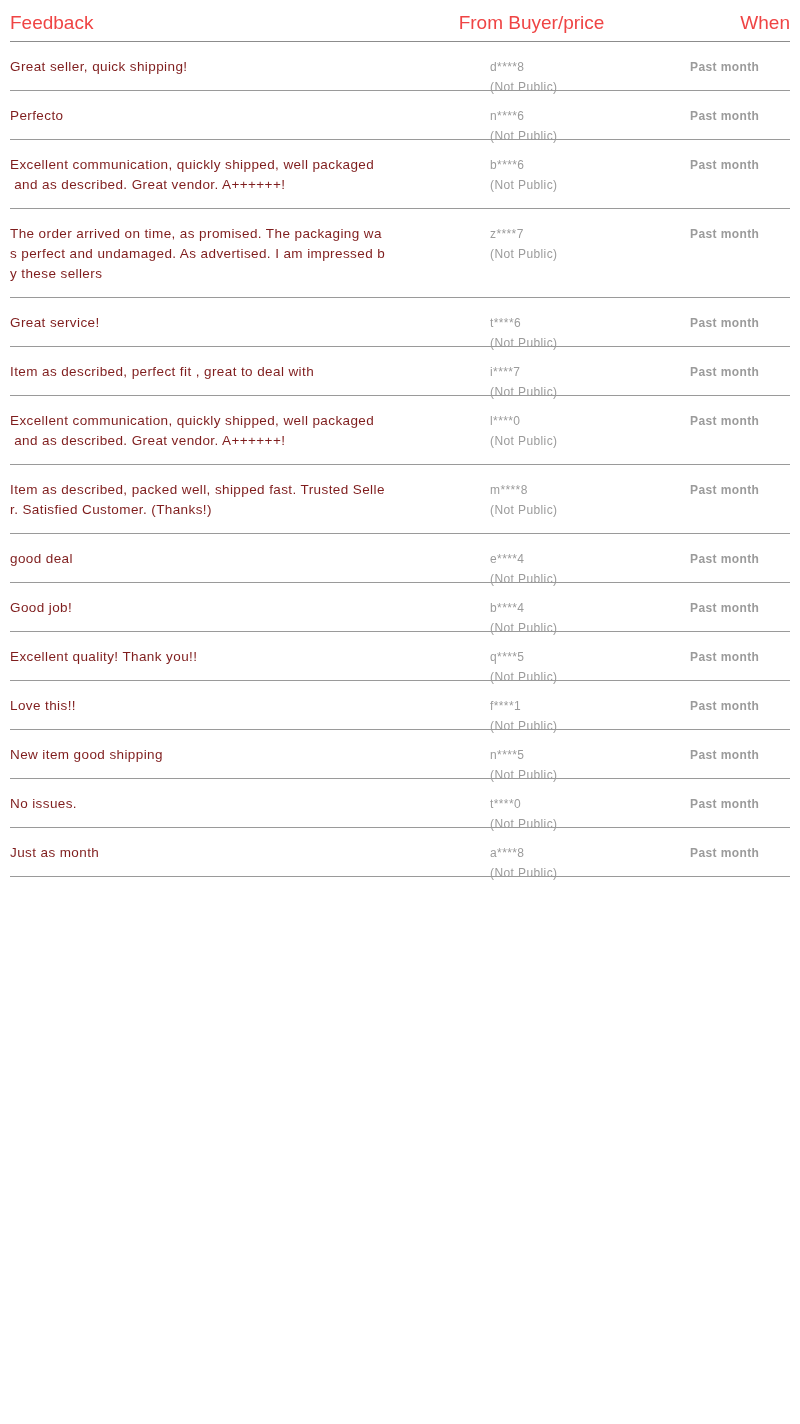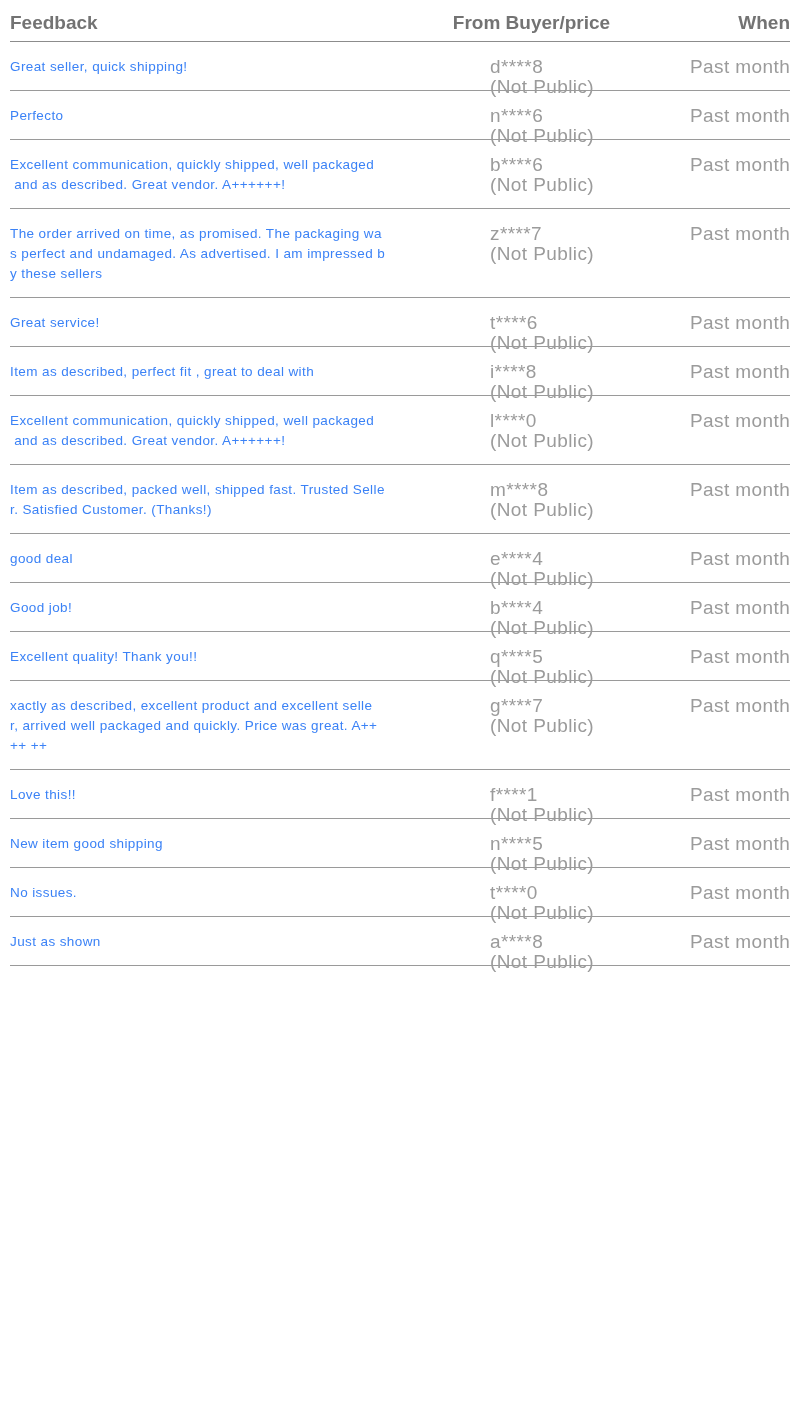--- a/index.html
+++ b/index.html
@@ -23,56 +23,56 @@
   }
   col.c-feedback { width: 393px; }
   col.c-buyer    { width: 257px; }
   col.c-when     { width: 130px; }
 
   th {
     border-bottom: 1px solid #8c8c8c;
     padding: 12px 0 7px 0;
     font-size: 19px;
     line-height: 22px;
-    font-weight: 700;
-    color: #737373;
+    font-weight: 400;
+    color: #ef4444;
     vertical-align: bottom;
     white-space: nowrap;
   }
   th.th-feedback { text-align: left; }
   th.th-buyer    { text-align: center; }
   th.th-when     { text-align: right; }
 
   td {
     border-bottom: 1px solid #9a9a9a;
     vertical-align: top;
     padding: 15px 0 13px 0;
   }
   .feedback-text {
     font-size: 13.5px;
     line-height: 20px;
     letter-spacing: 0.4px;
-    color: #3b82f6;
+    color: #7f1d1d;
     white-space: pre;      
     width: 455px;          
     overflow: visible;
   }
   td.td-buyer { padding-left: 87px; }  
   .buyer-wrap {
     height: 20px;          
     overflow: visible;
   }
   .buyer-name, .buyer-note, .when-text {
-    font-size: 19px;
+    font-size: 12px;
     line-height: 20px;
     letter-spacing: 0.4px;
     color: #9b9b9b;
     white-space: nowrap;
   }
-  td.td-when { padding-left: 30px; }   
+  td.td-when { padding-left: 30px; font-weight: bold; }   
 </style>
 </head>
 <body>
 
 <div class="page">
   <table class="feedback-table">
     <colgroup>
       <col class="c-feedback">
       <col class="c-buyer">
       <col class="c-when">
@@ -162,21 +162,21 @@
       <div class="when-text">Past month</div>
     </td>
   </tr>
 
   <tr class="feedback-row">
     <td class="td-feedback">
       <div class="feedback-text">Item as described, perfect fit , great to deal with</div>
     </td>
     <td class="td-buyer">
       <div class="buyer-wrap">
-        <div class="buyer-name">i****8</div>
+        <div class="buyer-name">i****7</div>
         <div class="buyer-note">(Not Public)</div>
       </div>
     </td>
     <td class="td-when">
       <div class="when-text">Past month</div>
     </td>
   </tr>
 
   <tr class="feedback-row">
     <td class="td-feedback">
@@ -250,36 +250,20 @@
         <div class="buyer-name">q****5</div>
         <div class="buyer-note">(Not Public)</div>
       </div>
     </td>
     <td class="td-when">
       <div class="when-text">Past month</div>
     </td>
   </tr>
 
 
-  <tr class="feedback-row">
-    <td class="td-feedback">
-      <div class="feedback-text">xactly as described, excellent product and excellent selle
-r, arrived well packaged and quickly. Price was great. A++
-++ ++</div>
-    </td>
-    <td class="td-buyer">
-      <div class="buyer-wrap">
-        <div class="buyer-name">g****7</div>
-        <div class="buyer-note">(Not Public)</div>
-      </div>
-    </td>
-    <td class="td-when">
-      <div class="when-text">Past month</div>
-    </td>
-  </tr>
 
   <tr class="feedback-row">
     <td class="td-feedback">
       <div class="feedback-text">Love this!!</div>
     </td>
     <td class="td-buyer">
       <div class="buyer-wrap">
         <div class="buyer-name">f****1</div>
         <div class="buyer-note">(Not Public)</div>
       </div>
@@ -316,21 +300,21 @@
       </div>
     </td>
     <td class="td-when">
       <div class="when-text">Past month</div>
     </td>
   </tr>
 
 
   <tr class="feedback-row">
     <td class="td-feedback">
-      <div class="feedback-text">Just as shown</div>
+      <div class="feedback-text">Just as month</div>
     </td>
     <td class="td-buyer">
       <div class="buyer-wrap">
         <div class="buyer-name">a****8</div>
         <div class="buyer-note">(Not Public)</div>
       </div>
     </td>
     <td class="td-when">
       <div class="when-text">Past month</div>
     </td>

